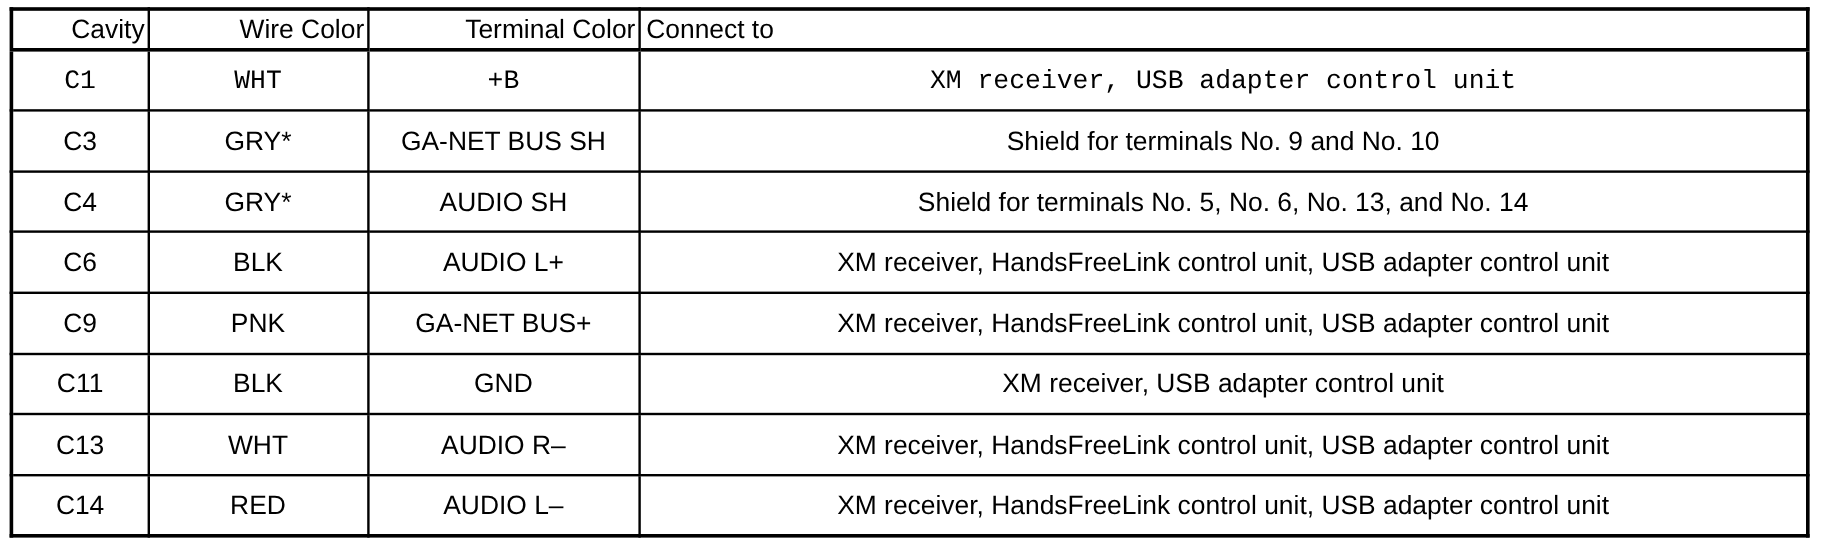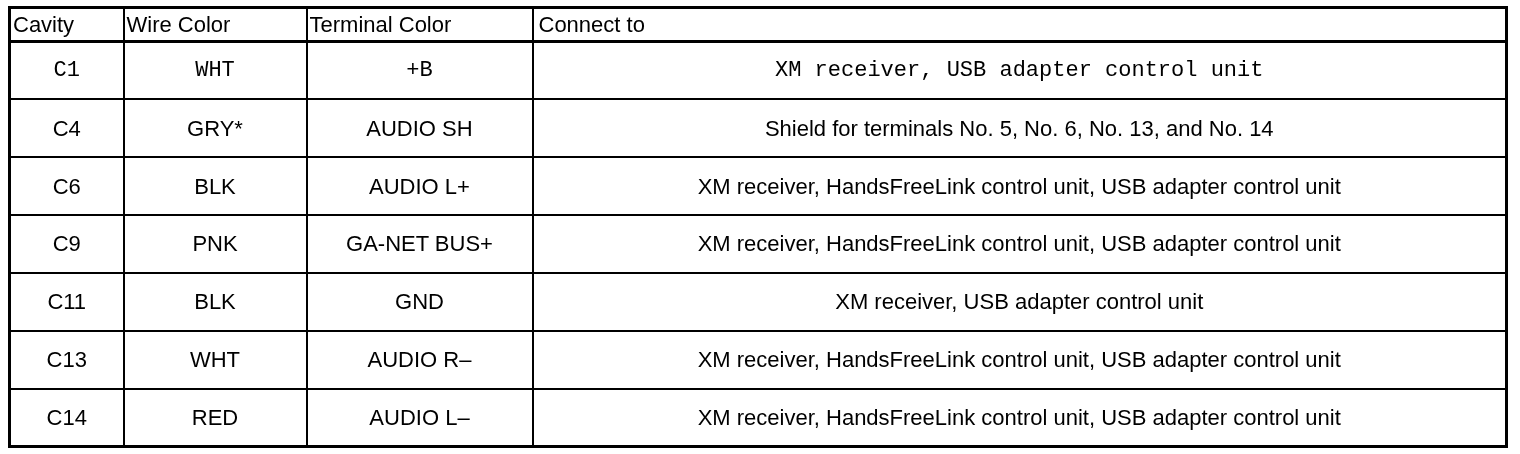--- a/index.html
+++ b/index.html
@@ -42,21 +42,21 @@
     font-weight: normal;
     font-size: 22px;
     line-height: 1.05;
     padding: 0 2px;
     height: 34px;
     box-sizing: border-box;
     white-space: nowrap;
     overflow: hidden;
   }
   table.wiring-table thead th {
-    text-align: left;
+    text-align: right;
     border-bottom: 3px solid #000;
   }
   table.wiring-table tbody td {
     text-align: center;
   }
   table.wiring-table tbody td.connect-cell,
   table.wiring-table thead th.connect-head {
     padding-left: 5px;
     padding-right: 5px;
   }
@@ -98,20 +98,26 @@
       </tr>
     </thead>
     <tbody>
       <tr>
         <td>C1</td>
         <td>WHT</td>
         <td>+B</td>
         <td class="connect-cell">XM receiver, USB adapter control unit</td>
       </tr>
       <tr>
+        <td>C3</td>
+        <td>GRY*</td>
+        <td>GA-NET BUS SH</td>
+        <td class="connect-cell">Shield for terminals No. 9 and No. 10</td>
+      </tr>
+      <tr>
         <td>C4</td>
         <td>GRY*</td>
         <td>AUDIO SH</td>
         <td class="connect-cell">Shield for terminals No. 5, No. 6, No. 13, and No. 14</td>
       </tr>
       <tr>
         <td>C6</td>
         <td>BLK</td>
         <td>AUDIO L+</td>
         <td class="connect-cell">XM receiver, HandsFreeLink control unit, USB adapter control unit</td>

